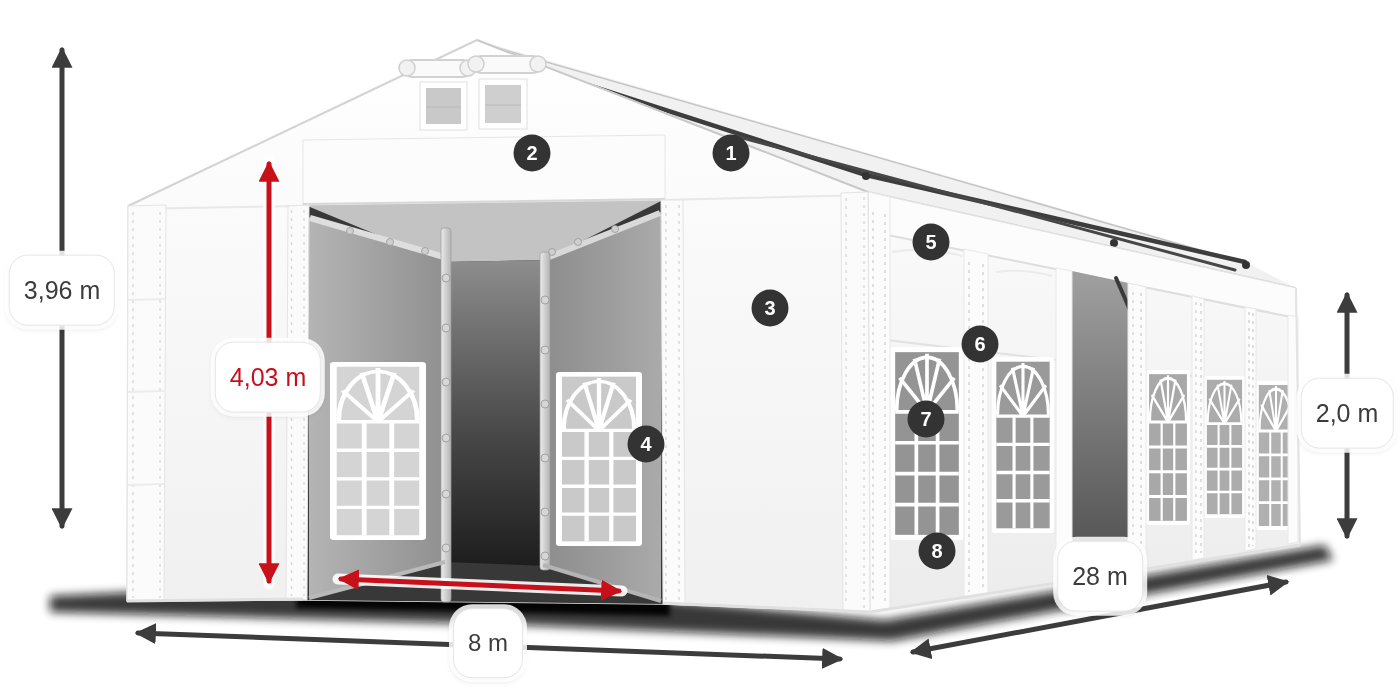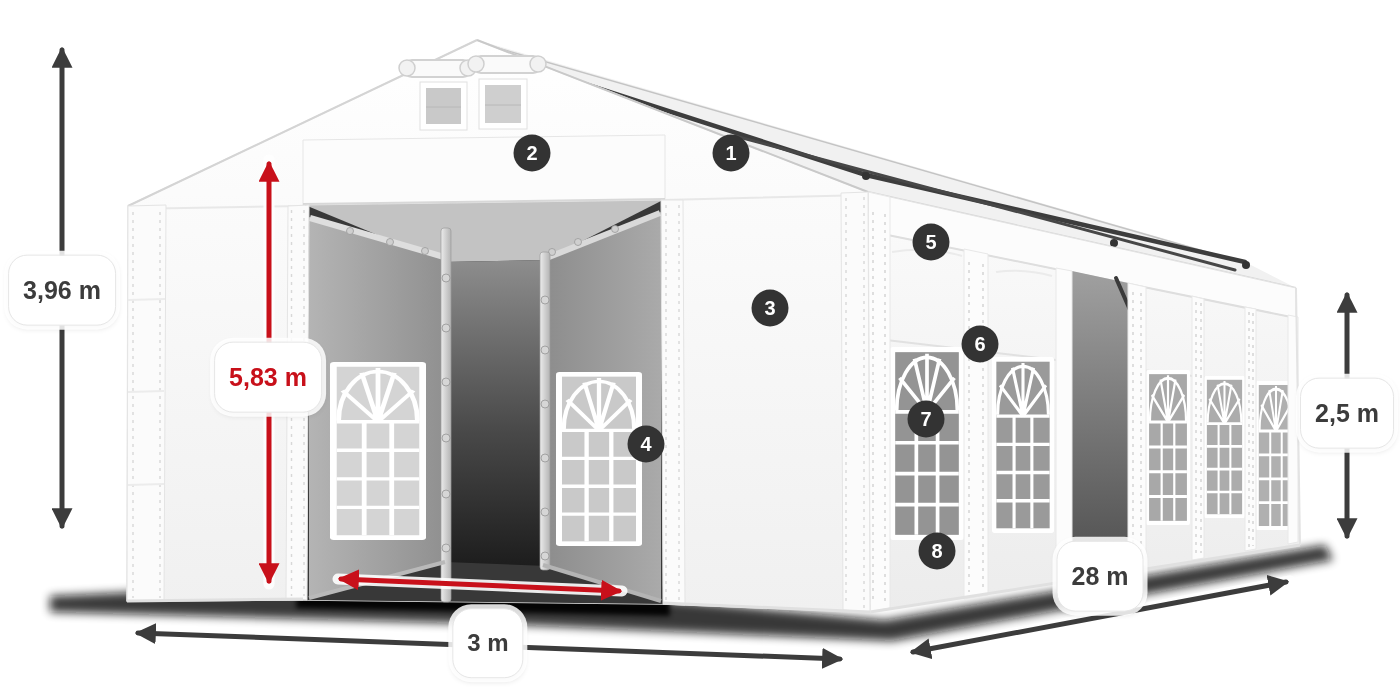--- a/index.html
+++ b/index.html
@@ -4,21 +4,21 @@
 <style>
   html,body{margin:0;padding:0;background:#ffffff;}
   .stage{
     position:relative;width:1400px;height:700px;background:#ffffff;
     overflow:hidden;font-family:"Liberation Sans",sans-serif;
   }
   .stage svg{position:absolute;left:0;top:0;}
   .pill{
     position:absolute;transform:translate(-50%,-50%);
     background:#ffffff;border:1px solid #e6e6e6;border-radius:19px;
-    padding:20px 14px;font-weight:700;font-size:25px;line-height:1.15;
+    padding:20px 14px;font-weight:400;font-size:25px;line-height:1.15;
     color:#3c3c3c;white-space:nowrap;z-index:30;
     box-shadow:0 0 0 4px rgba(255,255,255,.85),0 2px 6px rgba(0,0,0,.16);
   }
   .pill.red{color:#c8101a;}
   .pill.small{font-size:24px;}
   .badge{
     position:absolute;transform:translate(-50%,-50%);
     width:37px;height:37px;border-radius:50%;background:#333333;color:#ffffff;
     font-weight:700;font-size:20px;display:flex;align-items:center;justify-content:center;
     z-index:20;cursor:pointer;user-select:none;
@@ -235,24 +235,24 @@
       <line x1="913" y1="652" x2="1286" y2="582" stroke="#3c3c3c" stroke-width="5" marker-start="url(#mDark)" marker-end="url(#mDark)"></line>
     </g>
     <g>
       <line x1="1347" y1="291" x2="1347" y2="540" stroke="#ffffff" stroke-width="11" opacity="0.9"></line>
       <line x1="1347" y1="295" x2="1347" y2="536" stroke="#3c3c3c" stroke-width="5" marker-start="url(#mDark)" marker-end="url(#mDark)"></line>
     </g>
   </g>
 </svg>
 
 <div class="pill" style="left:62px;top:290px">3,96 m</div>
-<div class="pill red" style="left:268px;top:377px">5,83 m</div>
-<div class="pill small" style="left:488px;top:643px">3 m</div>
+<div class="pill red" style="left:268px;top:377px">4,03 m</div>
+<div class="pill small" style="left:488px;top:643px">8 m</div>
 <div class="pill" style="left:1100px;top:576px">28 m</div>
-<div class="pill" style="left:1347px;top:413px">2,5 m</div>
+<div class="pill" style="left:1347px;top:413px">2,0 m</div>
 
 <div class="badge" style="left:731px;top:153px">1</div>
 <div class="badge" style="left:532px;top:153px">2</div>
 <div class="badge" style="left:770px;top:308px">3</div>
 <div class="badge" style="left:646px;top:444px">4</div>
 <div class="badge" style="left:931px;top:242px">5</div>
 <div class="badge" style="left:980px;top:344px">6</div>
 <div class="badge" style="left:926px;top:419px">7</div>
 <div class="badge" style="left:937px;top:551px">8</div>
 

